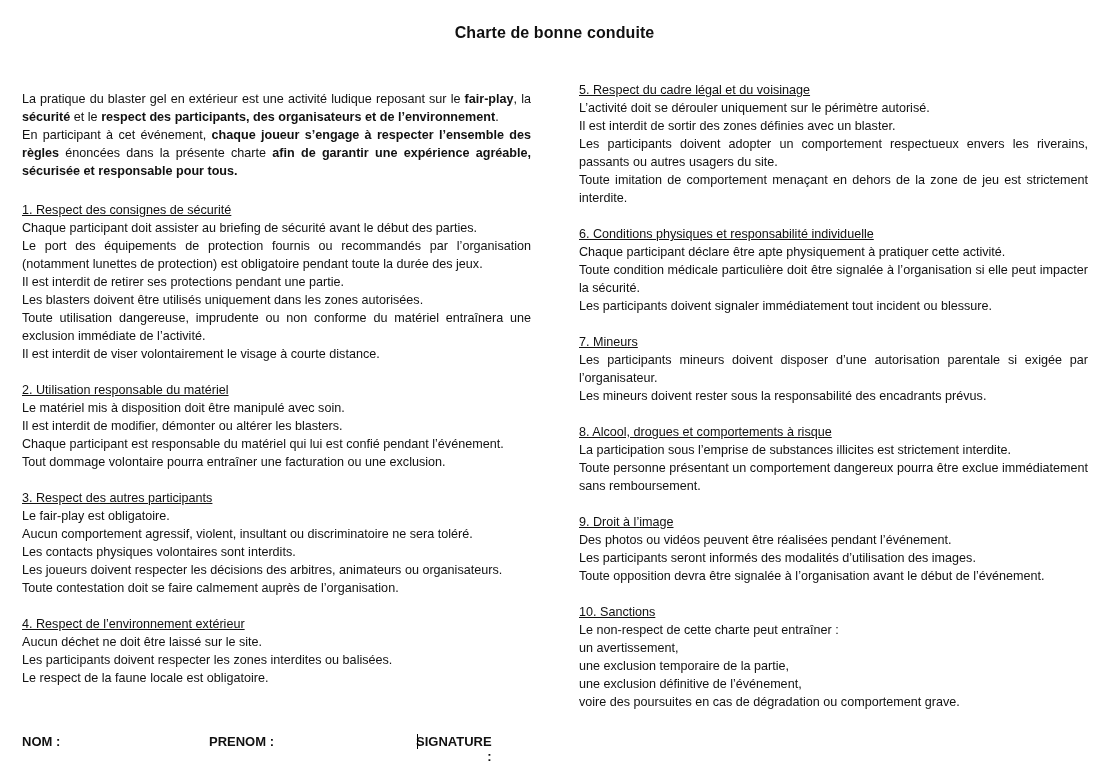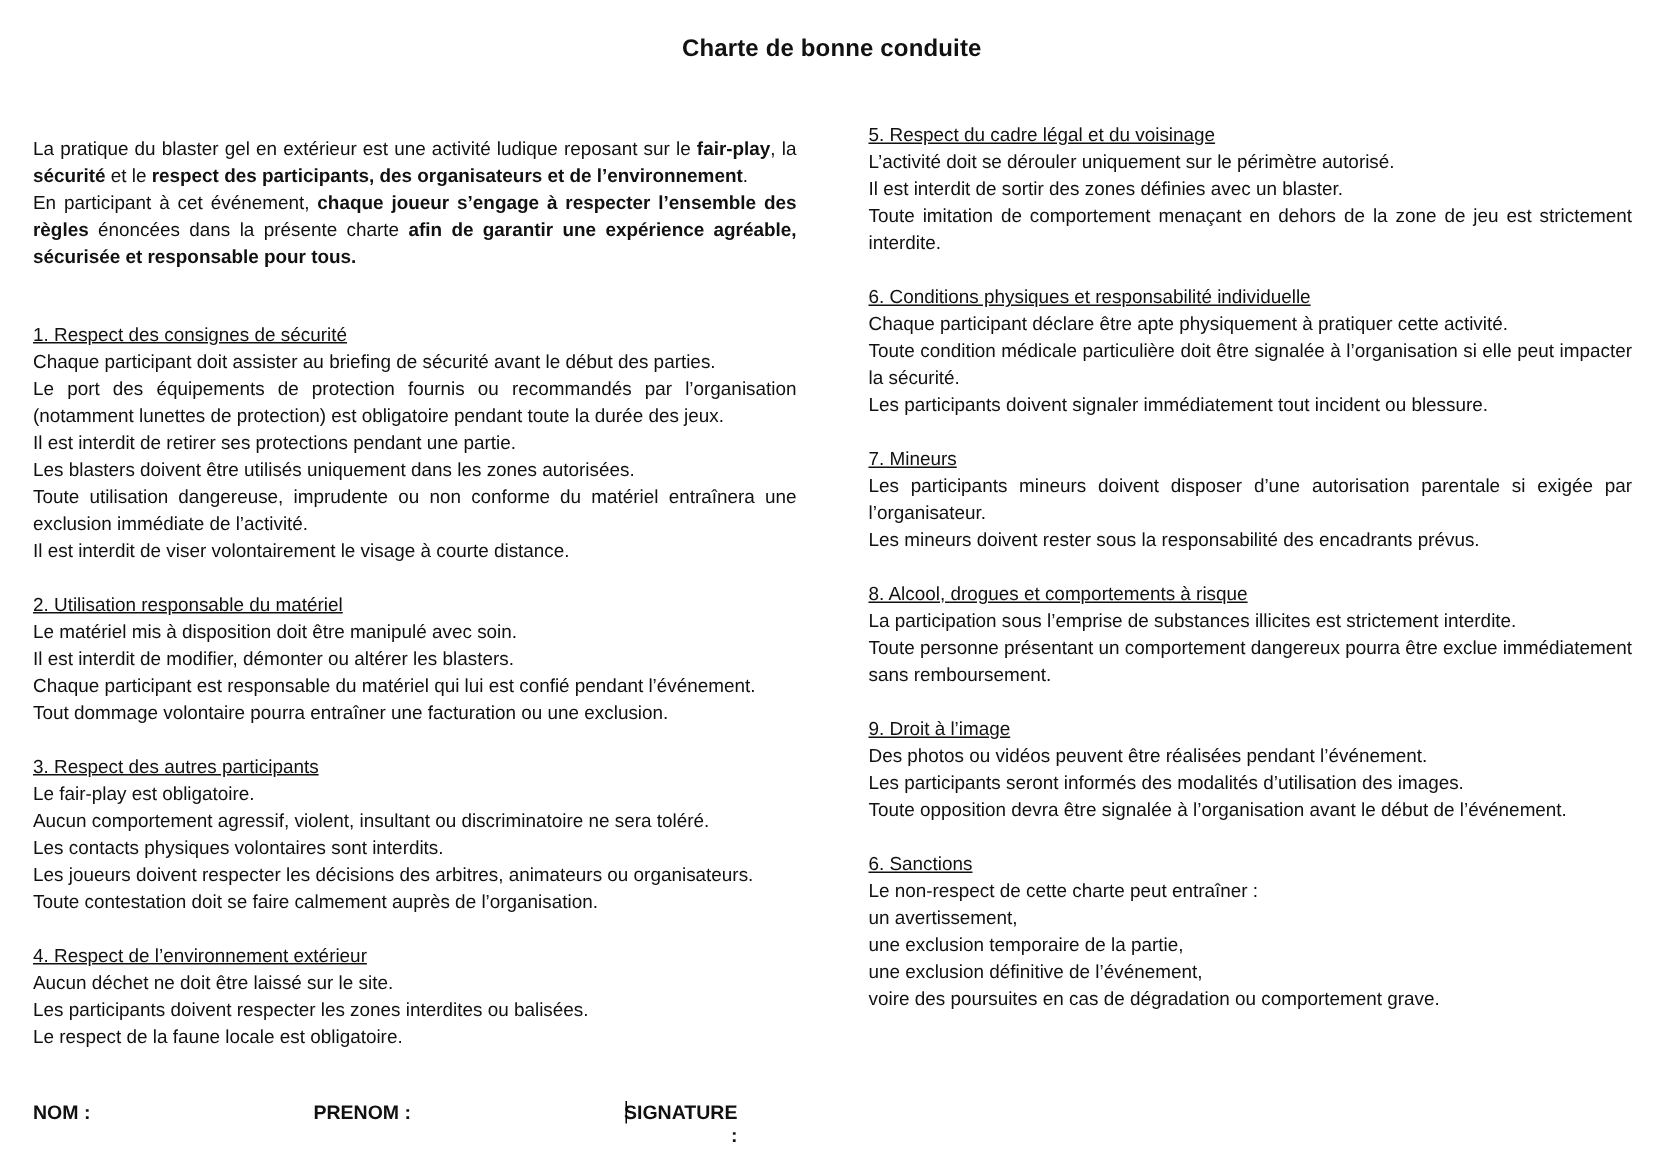--- a/index.html
+++ b/index.html
@@ -14,21 +14,21 @@
   .col {
     position: absolute; font-size: 12.6px; line-height: 18px;
     text-align: justify;
   }
   .col.left { left: 22px; top: 90px; width: 509px; }
   .col.right { left: 579px; top: 81px; width: 509px; }
   .para { margin: 0; }
   .section { margin: 0 0 18px 0; }
   .section-title { text-decoration: underline; display: block; }
   .line { display: block; text-align: justify; text-align-last: left; }
-  .intro { margin-bottom: 34px; }
+  .intro { margin-bottom: 21px; }
   .intro b { font-weight: bold; }
   .footer {
     position: absolute; top: 734px; left: 22px; width: 520px; height: 20px;
     font-weight: bold; font-size: 13px; text-align: right;
   }
   .footer span { position: absolute; top: 0; }
   .f-nom { left: 0; }
   .f-prenom { left: 187px; }
   .f-sign { left: 394px; }
   .cursor {
@@ -76,20 +76,21 @@
       </div>
     </div>
 </div>
 
 <div class="col right">
   <div id="right-sections">
       <div class="section">
         <span class="section-title">5. Respect du cadre légal et du voisinage</span>
         <span class="line">L’activité doit se dérouler uniquement sur le périmètre autorisé.</span>
         <span class="line">Il est interdit de sortir des zones définies avec un blaster.</span>
+        <span class="line">Les participants doivent adopter un comportement respectueux envers les riverains, passants ou autres usagers du site.</span>
         <span class="line">Toute imitation de comportement menaçant en dehors de la zone de jeu est strictement interdite.</span>
       </div>
       <div class="section">
         <span class="section-title">6. Conditions physiques et responsabilité individuelle</span>
         <span class="line">Chaque participant déclare être apte physiquement à pratiquer cette activité.</span>
         <span class="line">Toute condition médicale particulière doit être signalée à l’organisation si elle peut impacter la sécurité.</span>
         <span class="line">Les participants doivent signaler immédiatement tout incident ou blessure.</span>
       </div>
       <div class="section">
         <span class="section-title">7. Mineurs</span>
@@ -101,21 +102,21 @@
         <span class="line">La participation sous l’emprise de substances illicites est strictement interdite.</span>
         <span class="line">Toute personne présentant un comportement dangereux pourra être exclue immédiatement sans remboursement.</span>
       </div>
       <div class="section">
         <span class="section-title">9. Droit à l’image</span>
         <span class="line">Des photos ou vidéos peuvent être réalisées pendant l’événement.</span>
         <span class="line">Les participants seront informés des modalités d’utilisation des images.</span>
         <span class="line">Toute opposition devra être signalée à l’organisation avant le début de l’événement.</span>
       </div>
       <div class="section">
-        <span class="section-title">6. Sanctions</span>
+        <span class="section-title">10. Sanctions</span>
         <span class="line">Le non-respect de cette charte peut entraîner :</span>
         <span class="line">un avertissement,</span>
         <span class="line">une exclusion temporaire de la partie,</span>
         <span class="line">une exclusion définitive de l’événement,</span>
         <span class="line">voire des poursuites en cas de dégradation ou comportement grave.</span>
       </div>
     </div>
 </div>
 
 <div class="footer">

